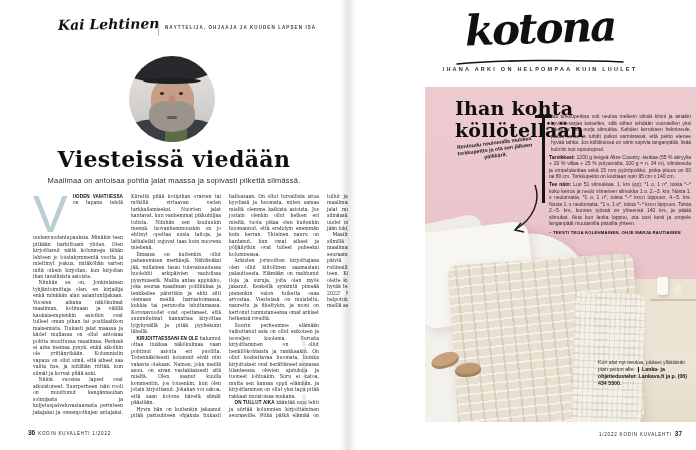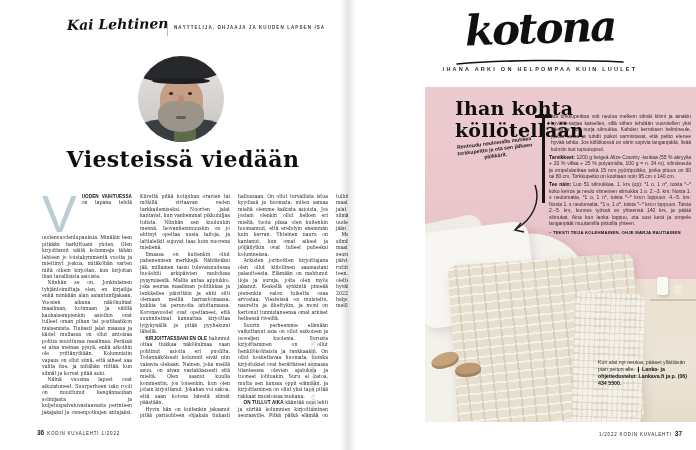--- a/index.html
+++ b/index.html
@@ -1,21 +1,21 @@
 <!DOCTYPE html>
 <html><head>
 <meta charset="utf-8">
 <style>
   html,body{margin:0;padding:0;}
   body{
     width:696px;height:450px;position:relative;overflow:hidden;
     background:#ffffff;font-family:"Liberation Sans",sans-serif;color:#222;
   }
   .page{position:absolute;top:0;height:450px;background:#fff;}
-  #page-left{left:0;width:348px;margin-left:9px;}
+  #page-left{left:0;width:348px;}
   #page-right{left:348px;width:348px;}
   
   .gutter{position:absolute;left:340px;top:0;width:16px;height:450px;z-index:40;
     background:linear-gradient(90deg,rgba(0,0,0,0) 0%,rgba(0,0,0,0.10) 50%,rgba(0,0,0,0) 100%);pointer-events:none;}
 
   
   .lp-author{position:absolute;left:58px;top:16px;font-family:"DejaVu Serif",serif;
     font-style:italic;font-weight:bold;font-size:14px;color:#111;transform:rotate(-1deg);}
   .lp-head-divider{position:absolute;left:158px;top:24px;width:1px;height:12px;background:#b9b9b9;}
   .scaled{position:absolute;transform:scale(.5);transform-origin:top left;}
@@ -138,20 +138,21 @@
     <div class="po-beard"></div>
     <div class="po-nose"></div>
     <div class="po-mouth"></div>
     <div class="po-eye l"></div>
     <div class="po-eye r"></div>
     <div class="po-hat"></div>
     <div class="po-brim"></div>
   </div>
 
   <div class="lp-headline">Viesteissä viedään</div>
+  <div class="lp-standfirst">Maailmaa on antoisaa pohtia jalat maassa ja sopivasti pilkettä silmässä.</div>
 
   <div class="scaled lp-columns">
     <div class="inner">
       <p><span class="dropcap-v">V</span><span class="lead">UODEN VAIHTUESSA</span><span> on tapana tehdä uudenvuodenlupauksia. Minäkin teen pitkään harkittuani yhden. Olen kirjoittanut näitä kolumneja tähän lehteen jo toistakymmentä vuotta ja miettinyt joskus, mitäköhän varten niitä oikein kirjoitan, kun kirjoitan ihan tavallisista asioista.</span></p>
       <p>Niinhän se on. Jonkinlainen tyhjäntoimittaja olen, en kirjailija enkä minkään alan asiantuntijakaan. Vuosien aikana näkökulmat maailman, kotimaan ja välillä kaukaisempienkin asioihin ovat tulleet oman pihan tai postilaatikon maisemista. Tiukasti jalat maassa ja kädet mullassa on ollut antoisaa pohtia muuttuvaa maailmaa. Perässä ei aina meinaa pysyä, enkä aikoihin ole yrittänytkään. Kolumnistin vapaus on ollut siinä, että aiheet saa valita itse, ja niitähän riittää, kun silmät ja korvat pitää auki.</p>
       <p>Näinä vuosina lapset ovat aikuistuneet. Suurperheen isän rooli on muuttunut kengännauhan solmijasta ja kuljetuspalveluvastaavasta perinteen jakajaksi ja onnenpotkujen antajaksi. Kiirettä pitää kotipihan oravien tai mökillä virtaavan veden tarkkailemiseksi. Nuorten jalat kantavat, kun vanhemmat pikkuhiljaa tutista. Niinhän sen kuuluukin mennä. Isovanhemmuuskin on jo ehtinyt opettaa uusia taitoja, ja lattialeikit sujuvat taas kuin nuorena miehenä.</p>
       <p>Ilmassa on kuitenkin ollut pahenemisen merkkejä. Nähtäväksi jää, millainen tassu tulevaisuudessa huolehtii arkipäivien vauhdissa pysymisestä. Mallia antaa appiukko, joka seuraa maailman politiikkaa ja lenkkeilee päivittäin ja ehtii silti olemaan meillä harrastoimassa, kukkia tai perunoita istuttamassa. Koronavuodet ovat opettaneet, että suunnitelmat kannattaa kirjoittaa lyijykynällä ja pitää pyyhekumi lähellä.</p>
       <p><span class="lead">KIRJOITTAESSANI EN OLE</span><span> halunnut ottaa tiukkaa näkökulmaa vaan pohtinut asioita eri puolilta. Todennäköisesti kolumnit eivät niin vakavia olekaan. Nainen, joka meillä asuu, on aivan vastakkaisesti sitä mieltä. Olen saanut kuulla kommentin, jos toisenkin, kun olen jotain kirjoittanut. Jokahan voi uskoa, että saan kotona hävetä silmät päästään.</span></p>
       <p>Hyvin hän on kuitenkin jaksanut pitää parisuhteen ohjaksia tiukasti hallussaan. On ollut turvallista istua kyydissä ja huomata, miten samaa mieltä olemme kaikista asioista. Jos jostain olenkin ollut hetken eri mieltä, tuota pikaa olen kuitenkin huomannut, että erehdyin enemmän kuin kerran. Yhteinen nauru on kantanut, kun omat aikeet ja pöljäilytkin ovat tulleet puheeksi kolumneissa.</p>
       <p>Arkisten jorinoitten kirjoittajana olen ollut kiitollinen saamastani palautteesta. Elämään on mahtunut iloja ja suruja, joita olen myös jakanut. Keskellä synkintä pimeää pienenkin valon tuiketta osaa arvostaa. Viesteissä on muisteltu, naurettu ja itkettykin, ja moni on kertonut tunnistaneensa omat arkiset hetkensä riveiltä.</p>

